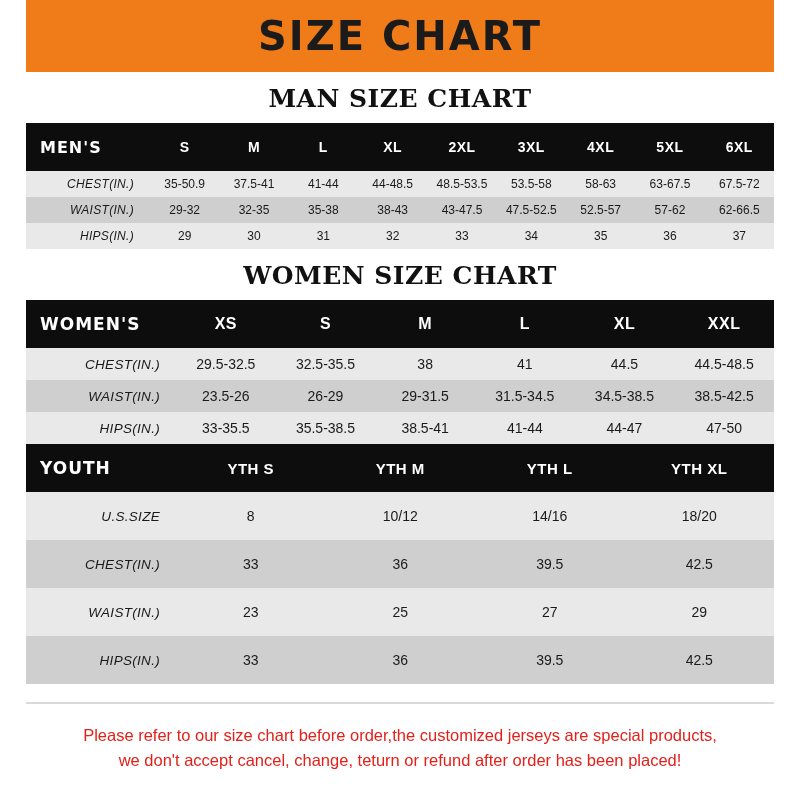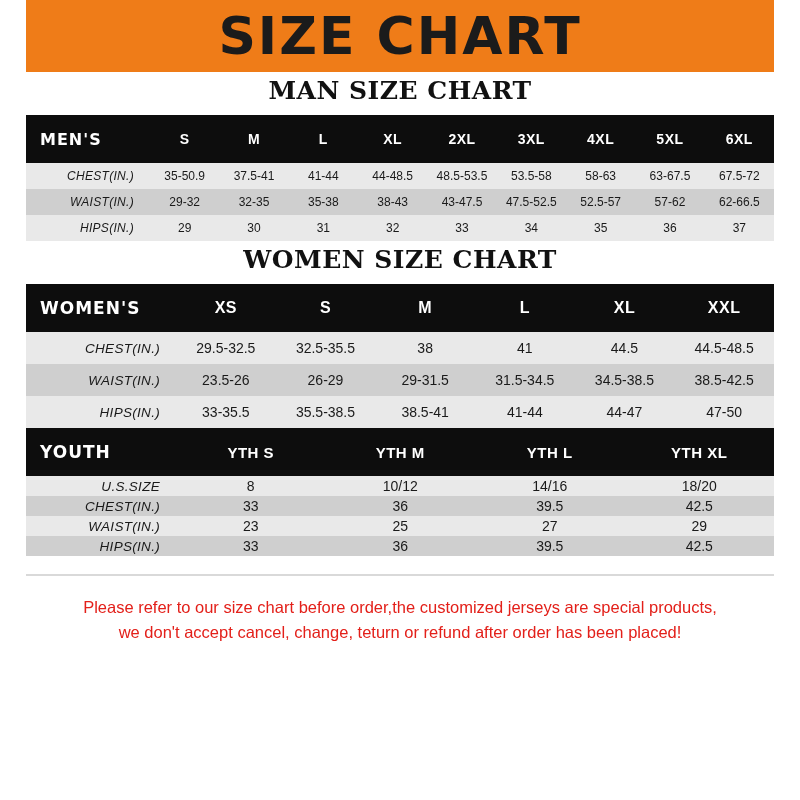--- a/index.html
+++ b/index.html
@@ -20,21 +20,21 @@
     height: 72px;
     background: #ef7c18;
     display: flex;
     align-items: center;
     justify-content: center;
     position: relative;
   }
   .banner .title {
     font-family: "DejaVu Sans", sans-serif;
     font-weight: bold;
-    font-size: 52px;
+    font-size: 40px;
     letter-spacing: 2px;
     color: #1b1b1b;
     line-height: 1;
   }
   .banner .corner-l,
   .banner .corner-r {
     position: absolute;
     top: 0;
     width: 26px;
     height: 100%;
@@ -48,21 +48,21 @@
     padding: 0 26px;
   }
 
   .section-title {
     text-align: center;
     font-family: "DejaVu Serif", serif;
     font-weight: bold;
     font-size: 25px;
     color: #111111;
     letter-spacing: 0.5px;
-    margin: 4px 0 10px 0;
+    margin: 12px 0 10px 0;
   }
   .chart {
     width: 100%;
     border-collapse: collapse;
     table-layout: fixed;
     font-size: 12.5px;
     color: #1a1a1a;
   }
   .chart th, .chart td {
     text-align: center;
@@ -99,21 +99,21 @@
   #men-chart thead th.rowhead { width: 124px; }
   #men-chart tbody td { font-size: 12px; }
 
   #women-chart thead th { font-size: 16px; }
   #women-chart thead th.rowhead { width: 150px; font-size: 17px; }
   #women-chart tbody td { font-size: 14px; height: 32px; }
   #women-chart tbody td.rowhead { font-size: 13.5px; }
 
   #youth-chart thead th { font-size: 15px; }
   #youth-chart thead th.rowhead { width: 150px; font-size: 17px; margin-left: 26px; }
-  #youth-chart tbody td { font-size: 14px; height: 20px; }
+  #youth-chart tbody td { font-size: 14px; height: 48px; }
   #youth-chart tbody td.rowhead { font-size: 13.5px; }
 
   
   .footer-rule {
     margin: 18px 0 0 0;
     border: none;
     border-top: 2px solid #d9d9d9;
   }
   .footer-note {
     margin-top: 19px;

